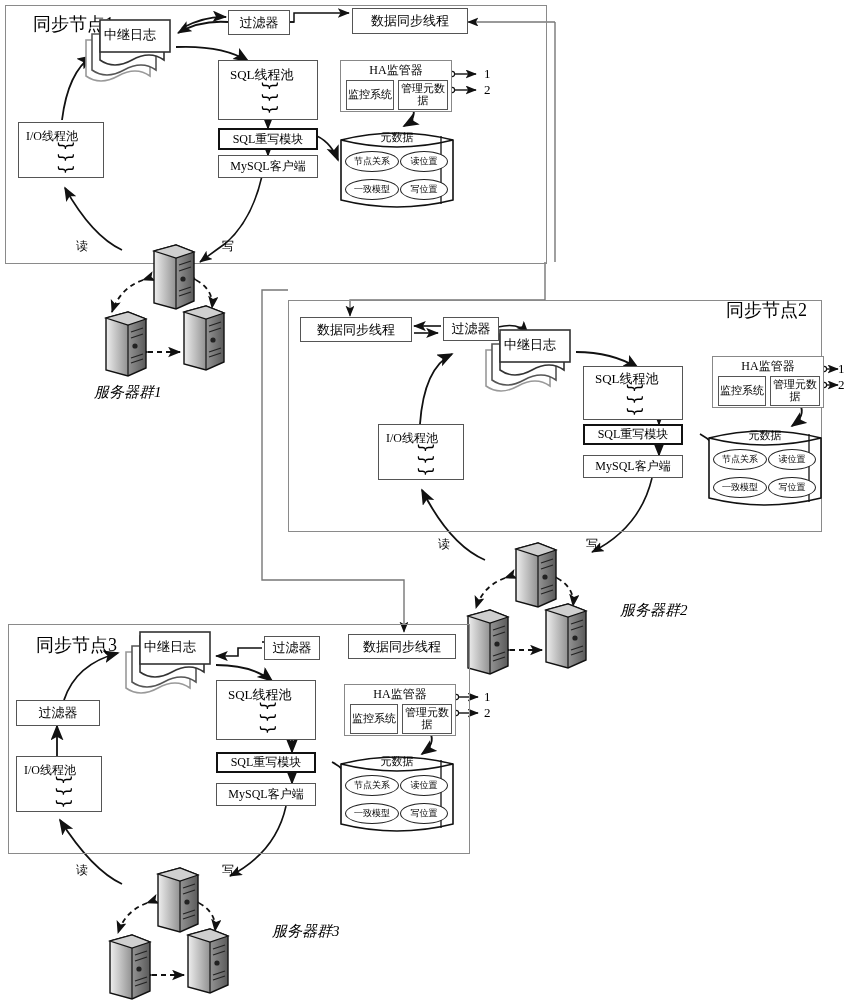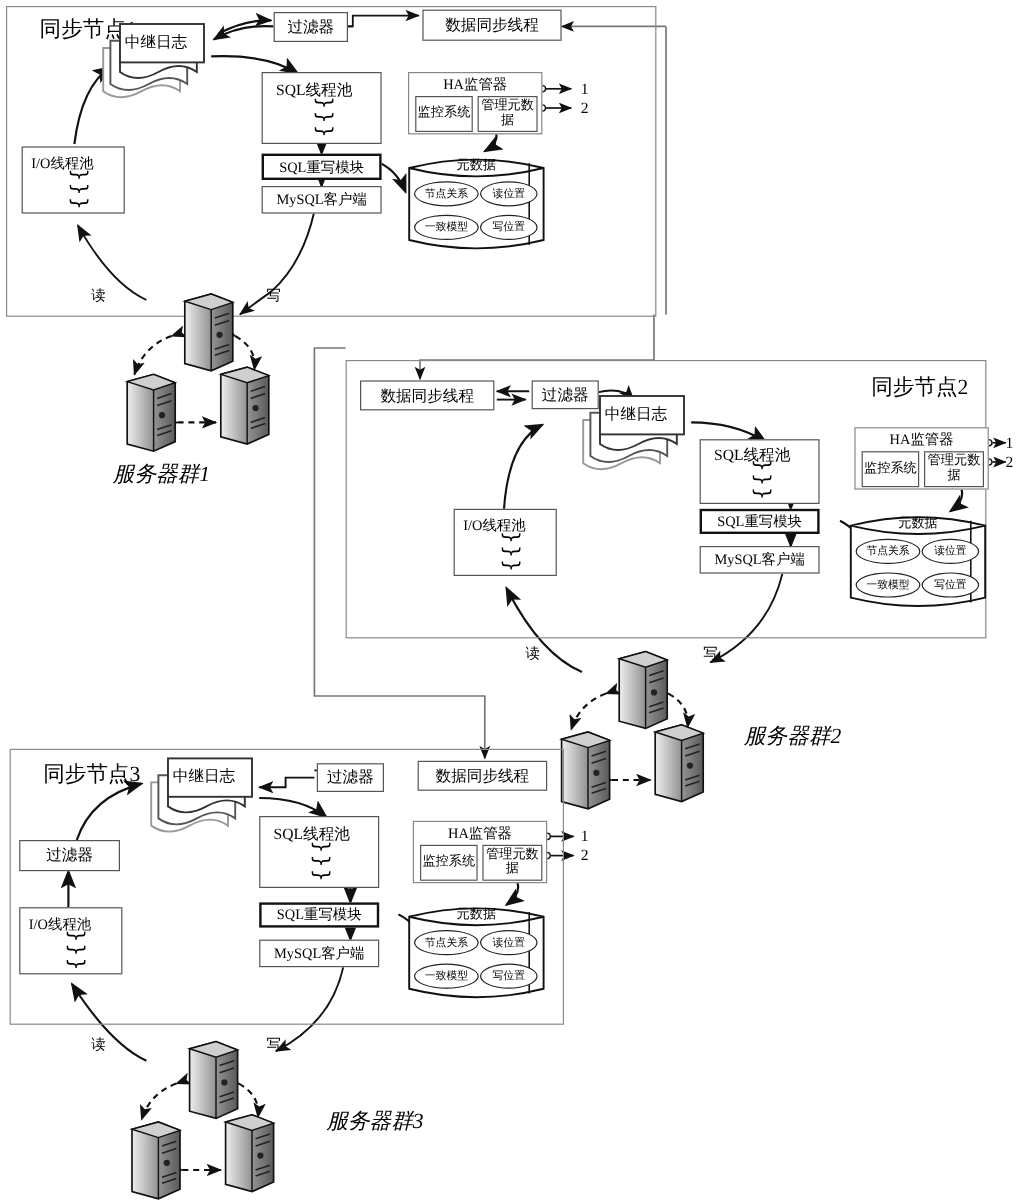--- a/index.html
+++ b/index.html
@@ -7,21 +7,21 @@
        font-family:"Liberation Serif","DejaVu Serif",serif;color:#000;}
   #root{position:absolute;left:0;top:0;width:849px;height:1000px;overflow:hidden;}
   svg#wires{position:absolute;left:0;top:0;width:849px;height:1000px;pointer-events:none;}
   .node{position:absolute;border:1.4px solid #8a8a8a;background:transparent;}
   .bx{position:absolute;border:1.4px solid #555;background:#fff;
       display:flex;align-items:center;justify-content:center;text-align:center;
       line-height:1.05;box-sizing:border-box;}
   .bx.thick{border:2px solid #111;}
   .lbl{position:absolute;white-space:nowrap;}
   .nodetitle{font-size:18px;}
-  .grp{font-size:18px;font-style:italic;}
+  .grp{font-size:15px;font-style:italic;}
   .rw{font-size:12px;}
   .num{font-size:13px;}
   .squig{font-family:"DejaVu Sans",sans-serif;letter-spacing:1px;}
   .ha{position:absolute;border:1.3px solid #888;background:#fff;box-sizing:border-box;}
   .ha-t{position:absolute;left:0;right:0;top:1px;text-align:center;font-size:12px;}
   .ha-c{position:absolute;border:1.2px solid #555;background:#fff;box-sizing:border-box;
         display:flex;align-items:center;justify-content:center;text-align:center;
         font-size:11px;line-height:1.08;}
   .cyl{position:absolute;}
   .pill{position:absolute;border:1.3px solid #222;border-radius:50%/50%;background:#fff;
@@ -241,21 +241,21 @@
       <path d="M12,8 L34,2 L52,9 L52,58 L34,66 L12,60 Z" fill="url(#g1)" stroke="#111" stroke-width="1.4"></path>
       <path d="M12,8 L34,2 L52,9 L34,15 Z" fill="#cfcfcf" stroke="#111" stroke-width="1.2"></path>
       <path d="M34,15 L34,66" stroke="#111" stroke-width="1.2"></path>
       <path d="M37,22 L49,18 M37,28 L49,24 M37,48 L49,44 M37,53 L49,49" stroke="#222" stroke-width="1.3"></path>
       <circle cx="41" cy="36" r="2.6" fill="#222"></circle>
     </svg>
   </div>
   <div class="lbl grp" style="left:94px;top:383px;">服务器群1</div>
 
   <div class="node" style="left:288px;top:300px;width:532px;height:230px;"></div>
-  <div class="lbl nodetitle" style="left:726px;top:310px;">同步节点2</div>
+  <div class="lbl nodetitle" style="left:726px;top:298px;">同步节点2</div>
 
   <div class="bx" style="left:300px;top:317px;width:112px;height:25px;font-size:13px;">
     <span>数据同步线程</span>
   </div>
   <div class="bx" style="left:443px;top:317px;width:56px;height:24px;font-size:13px;">
     <span>过滤器</span>
   </div>
 
   <div class="relay" style="left:478px;top:328px;">
     <svg width="110" height="72" viewBox="0 0 110 72">

